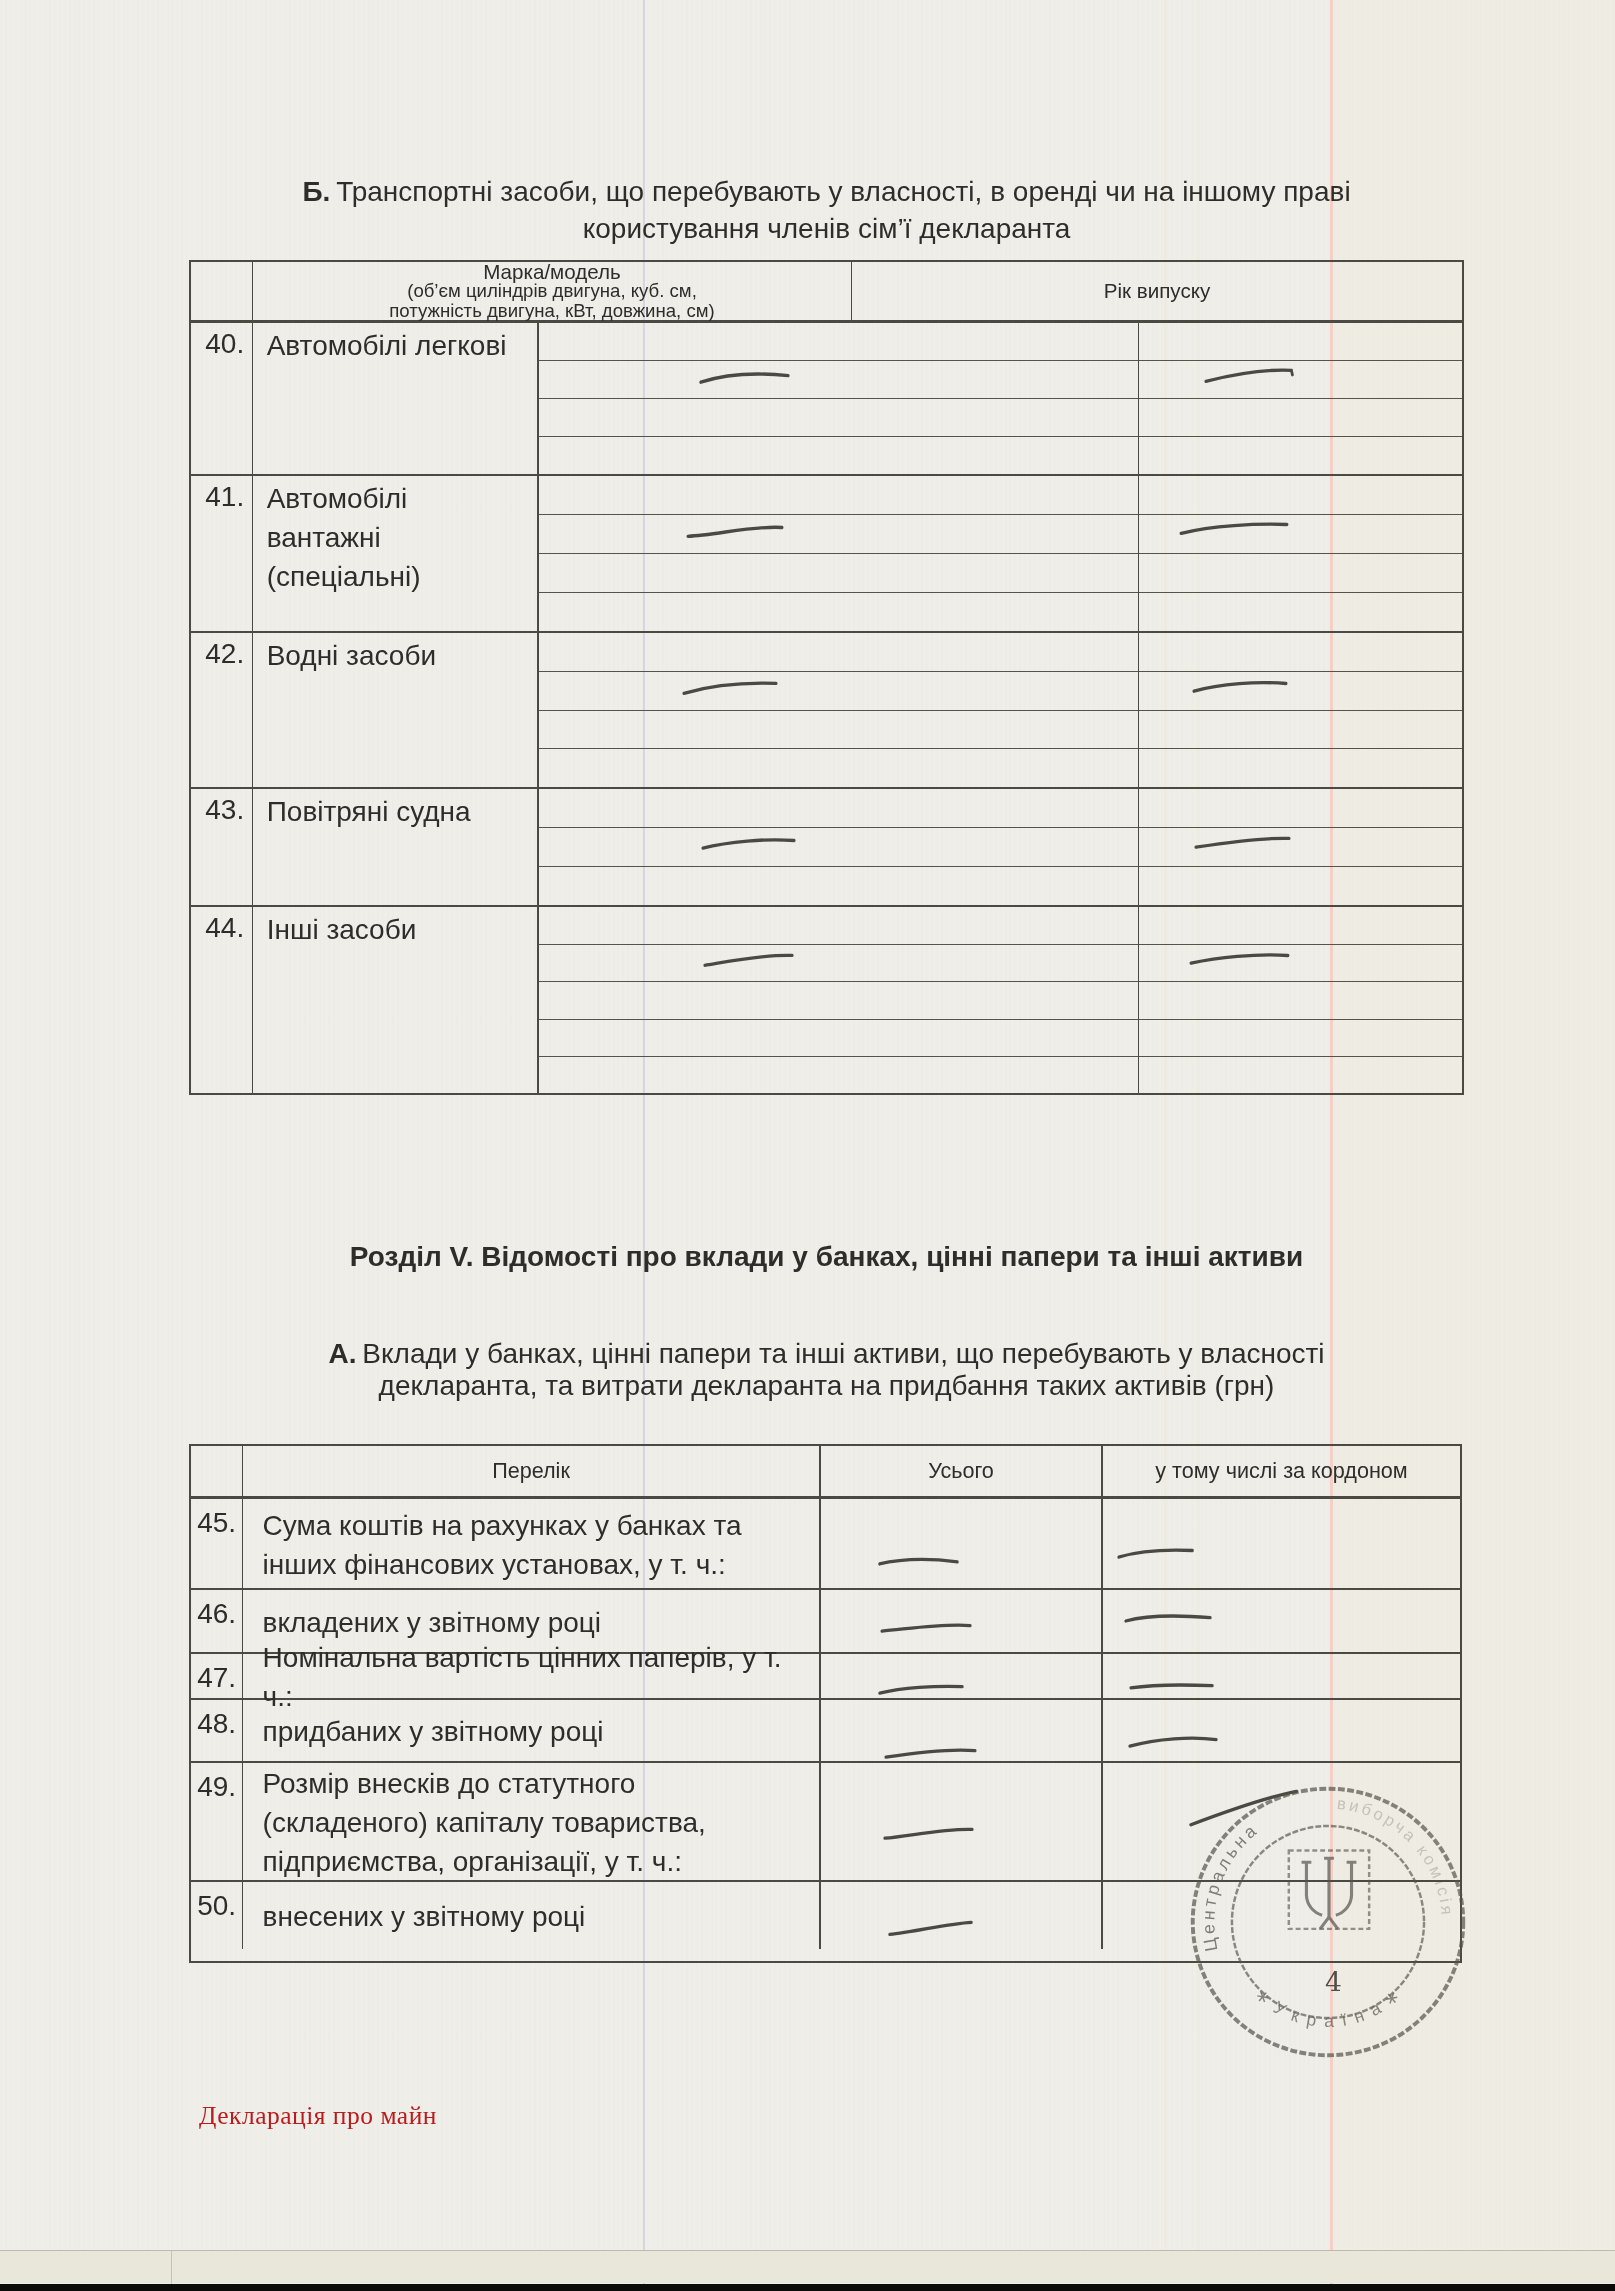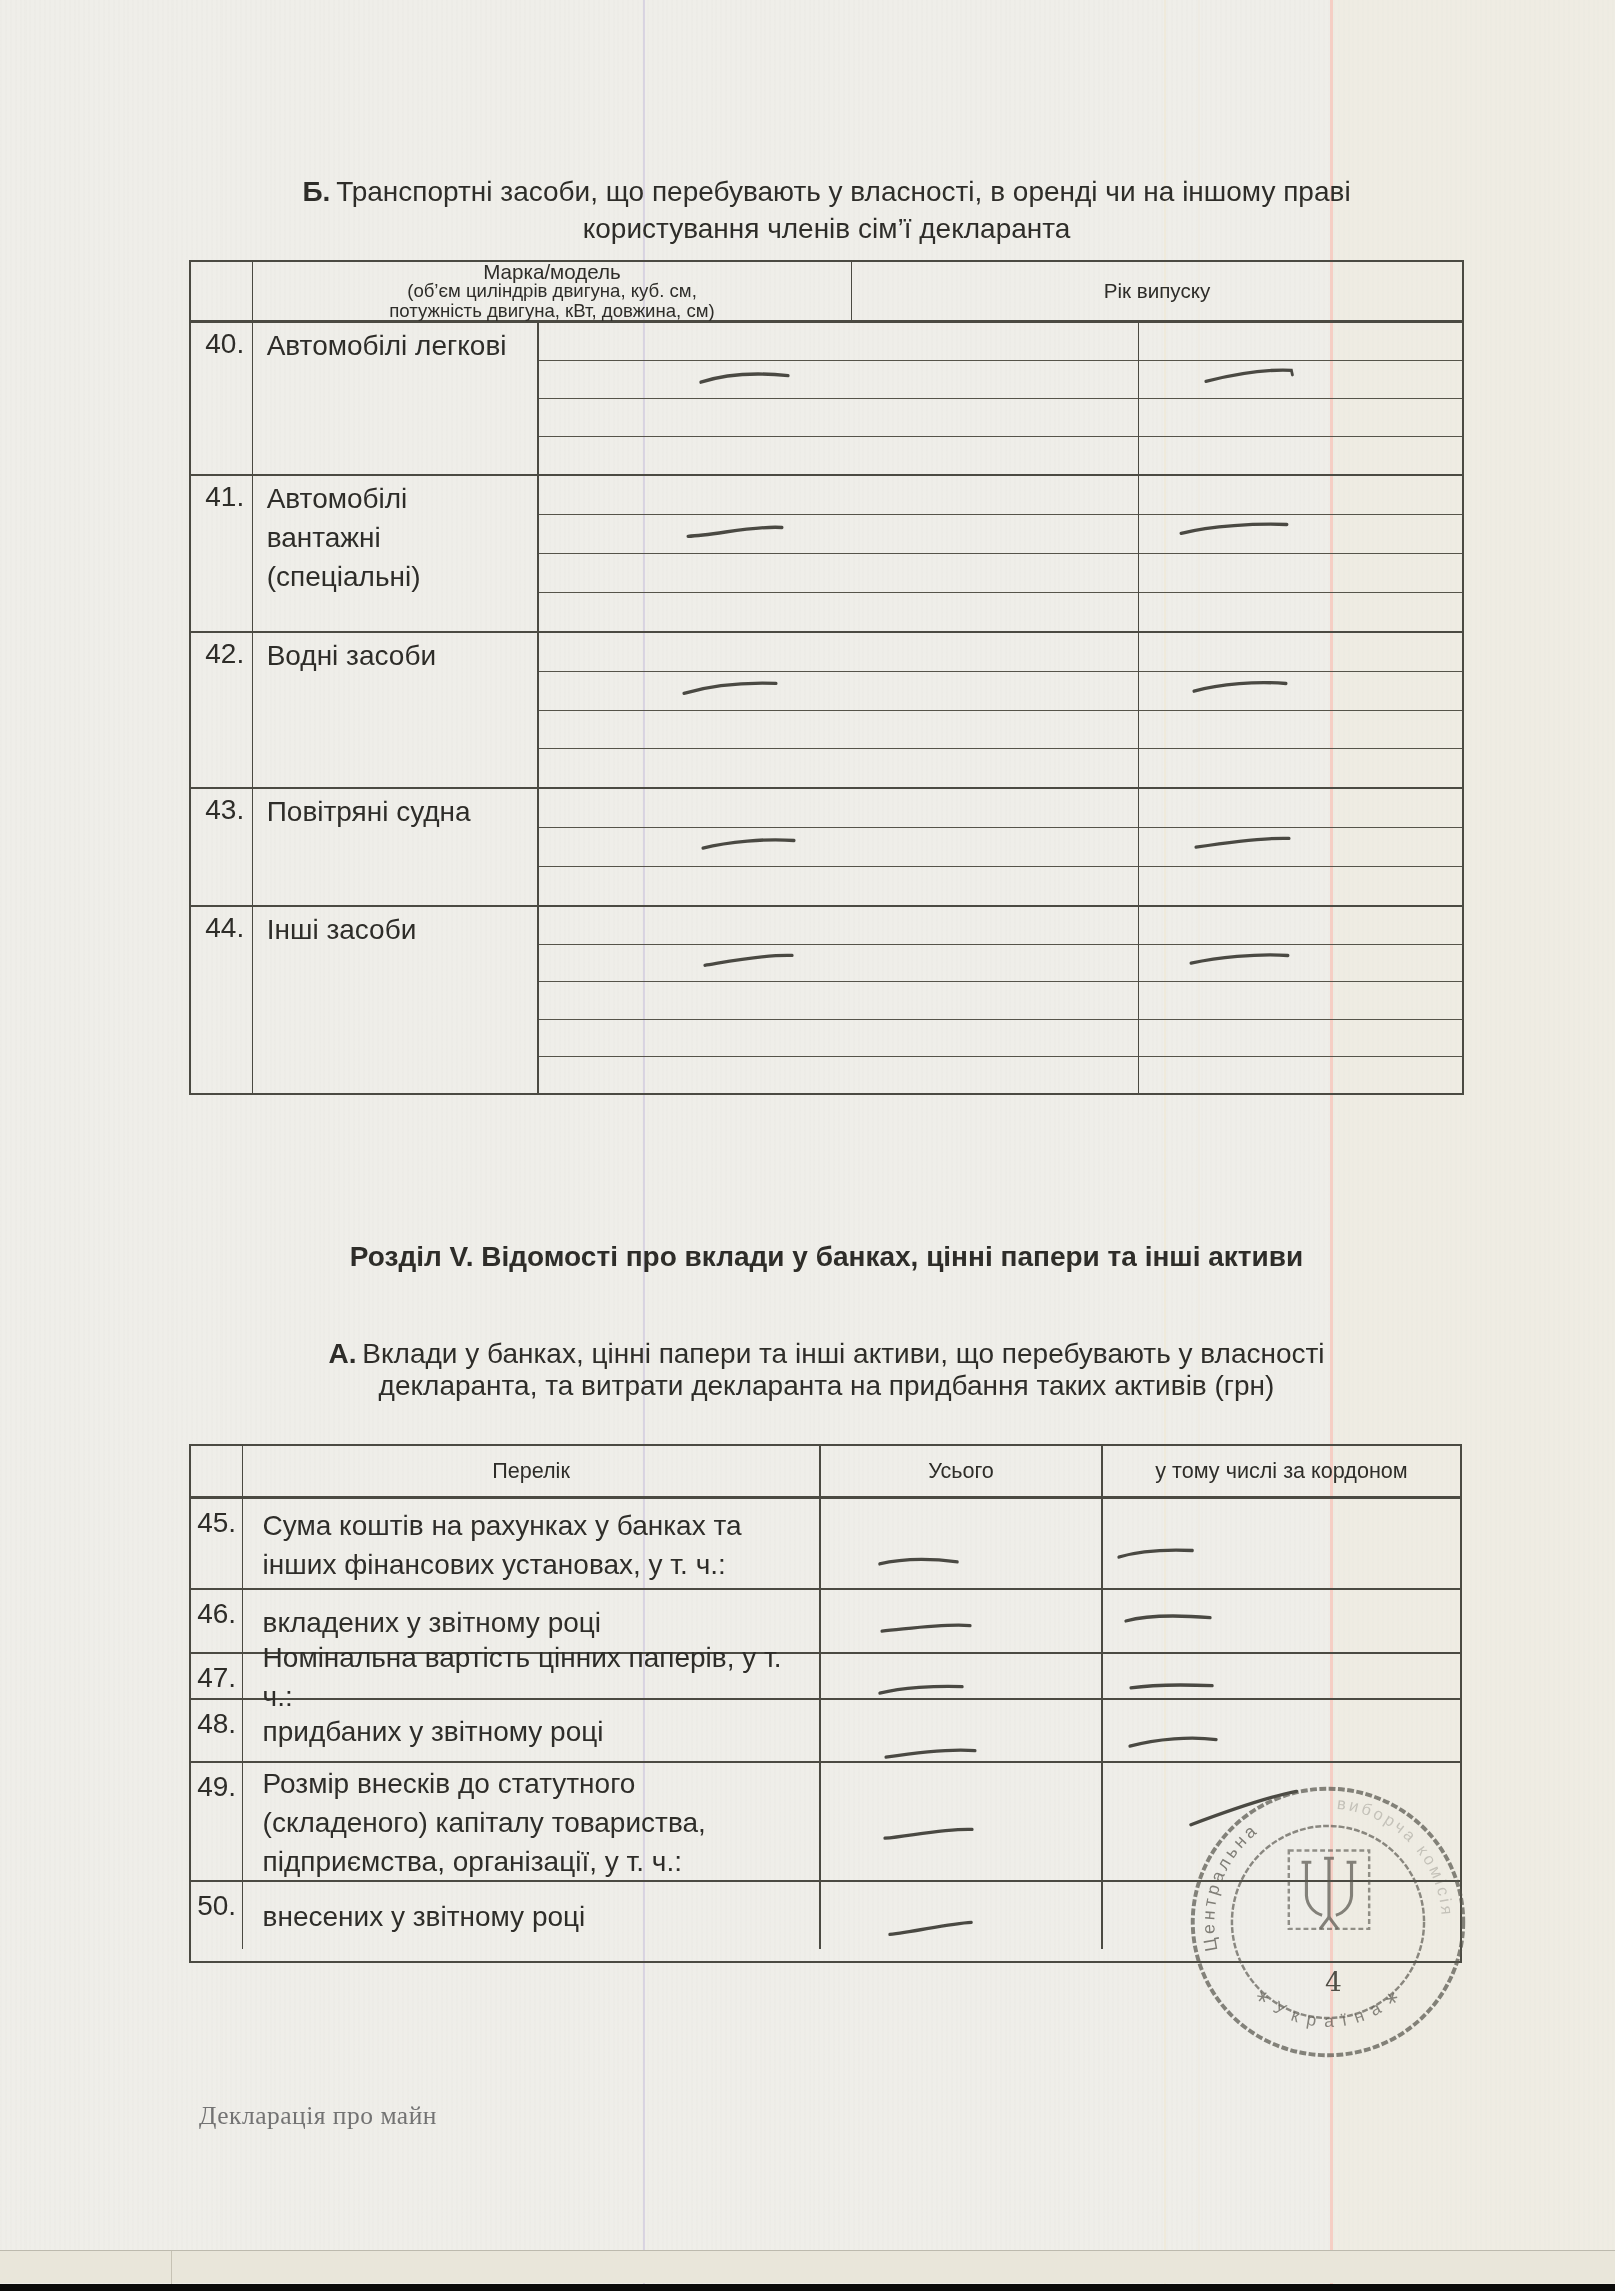--- a/index.html
+++ b/index.html
@@ -106,21 +106,21 @@
   .page-num{
     position:absolute;left:1317px;top:1966px;width:33px;text-align:center;
     font-family:"DejaVu Serif","Liberation Serif",serif;
     font-size:26.5px;color:#504e46;
   }
 
   
   .footer{
     position:absolute;left:199px;top:2101px;
     font-family:"Liberation Serif","DejaVu Serif",serif;
-    font-size:25.5px;color:#737373;letter-spacing:0.5px;
+    font-size:25.5px;color:#b91c1c;letter-spacing:0.5px;
   }
   .scan-band{position:absolute;left:0;top:2250px;width:1615px;height:33px;
     background:#e9e6da;border-top:1px solid #bdbaae;}
   .scan-band .notch{position:absolute;left:171px;top:0;height:33px;width:1px;background:#c6c2b4;}
   .scan-black{position:absolute;left:0;top:2284px;width:1615px;height:7.8px;background:#0b0b0a;}
 </style>
 </head>
 <body>
 
 <div class="texture"></div>

